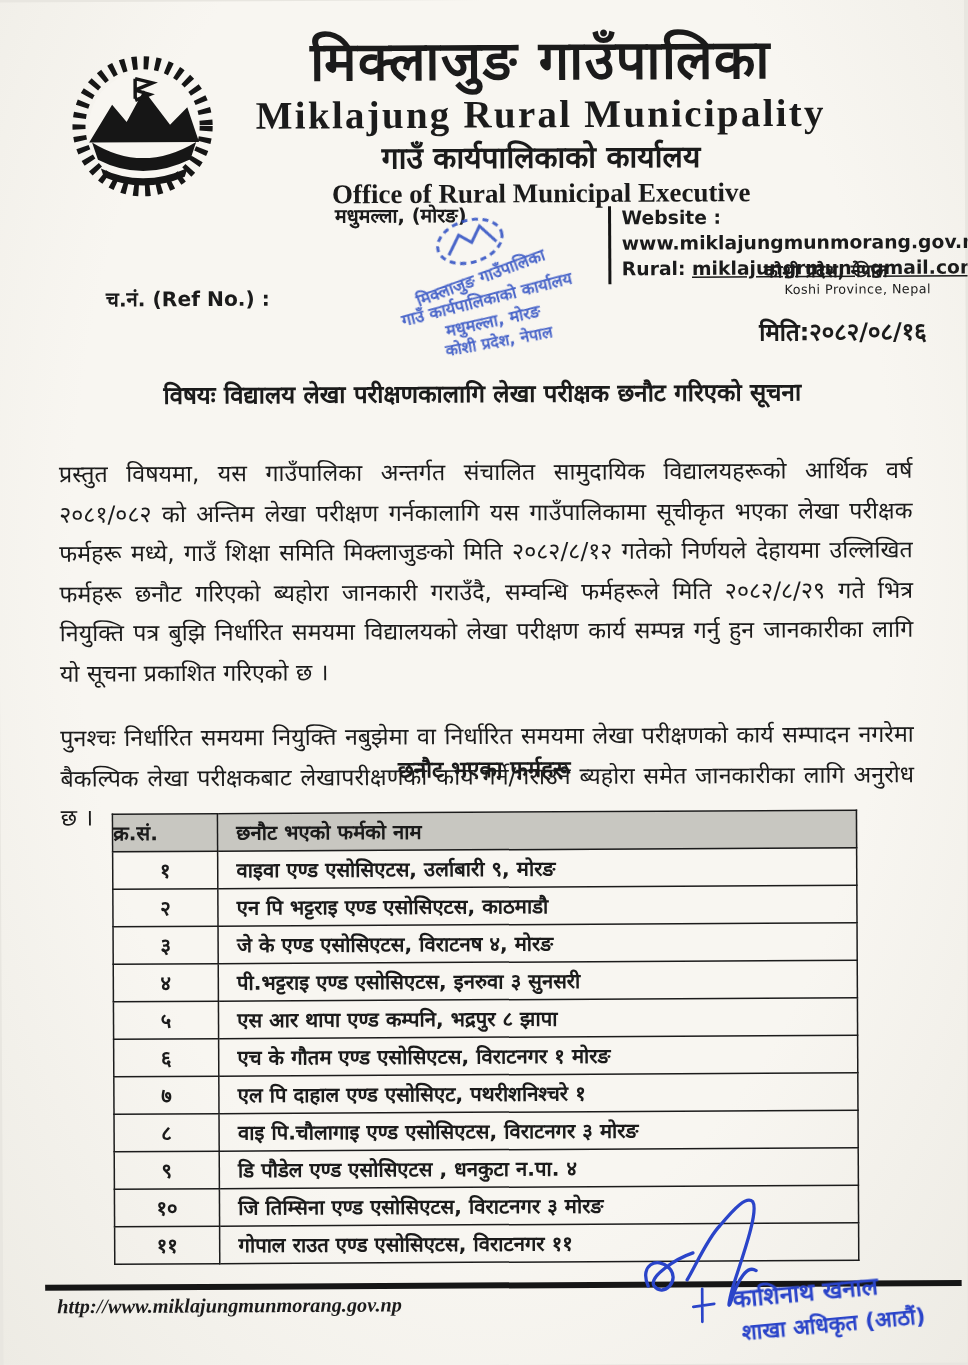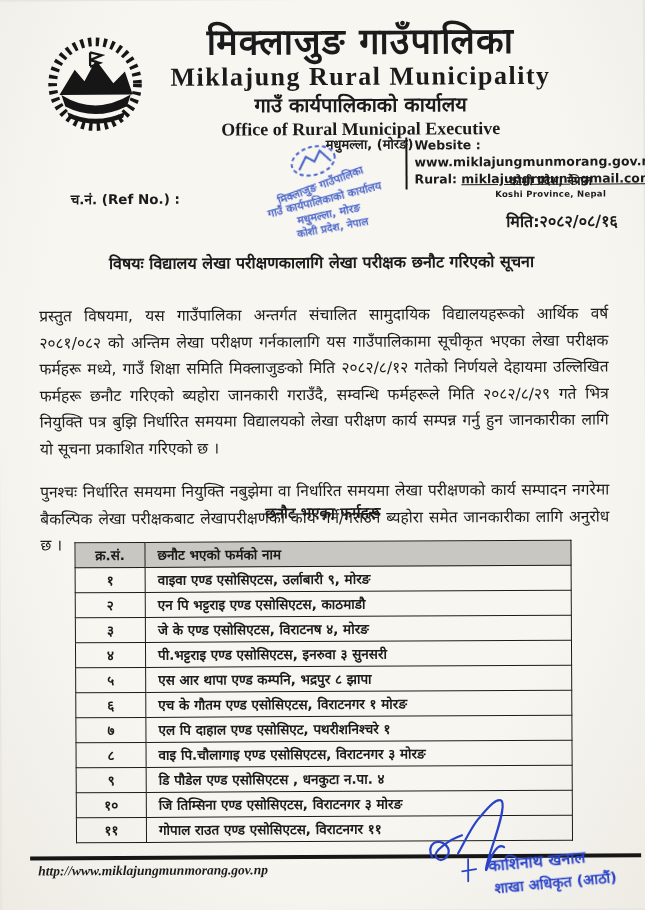--- a/index.html
+++ b/index.html
@@ -16,29 +16,29 @@
     background:radial-gradient(ellipse at 50% 40%, #f8f6f1 60%, #edebe4 100%);
     transform:rotate(-0.3deg);
   }
   
   .logo { position:absolute; left:44px; top:30px; width:106px; height:106px; }
   .header-center { position:absolute; left:120px; right:40px; top:22px; text-align:center; }
   .title-np { font-size:36px; font-weight:800; letter-spacing:1px; line-height:40px; }
   .title-en { font-family:"Liberation Serif", serif; font-size:26px; font-weight:bold; letter-spacing:1.5px; line-height:30px; }
   .office-np { font-size:20px; font-weight:700; line-height:26px; }
   .office-en { font-family:"Liberation Serif", serif; font-size:18px; font-weight:bold; line-height:22px; }
-  .addr-block { position:absolute; left:225px; top:137px; width:190px; text-align:right; }
+  .addr-block { position:absolute; left:225px; top:137px; width:190px; text-align:left; }
   .addr-np { font-size:13px; font-weight:700; line-height:15px; }
   .addr-en { font-family:"Liberation Serif", serif; font-size:14px; font-weight:bold; line-height:17px; }
   .vline { position:absolute; left:407px; top:138px; width:2px; height:52px; background:#151515; }
   .contact-block { position:absolute; left:416px; top:137px; font-size:12.5px; font-weight:700; line-height:17px; }
   .contact-block .email-val { text-decoration:underline; }
   .province { position:absolute; left:482px; top:173px; width:140px; text-align:center; }
   .province-np { font-size:12px; font-weight:700; }
-  .province-en { font-size:8.5px; font-weight:700; letter-spacing:.3px; }
+  .province-en { font-size:8.5px; font-weight:400; letter-spacing:.3px;text-align:right; }
   .lno  { position:absolute; left:72px; top:167px; font-size:13.5px; font-weight:700; }
   .refno{ position:absolute; left:72px; top:189px; font-size:13.5px; font-weight:700;text-align:right; }
   .date { position:absolute; right:26px; top:211px; font-size:16px; font-weight:700;margin-left:44px; }
   
   .stamp {
     position:absolute; left:248px; top:142px; width:160px; height:130px;
     transform:rotate(-16deg); color:#3252c4; opacity:.88;
     text-align:center; filter:blur(.2px);
   }
   .stamp .s-emblem { display:block; margin:0 auto; }
@@ -50,21 +50,21 @@
   
   .subject { position:absolute; left:0; right:0; top:251px; text-align:center; font-size:16px; font-weight:800; }
   .bodytext { position:absolute; left:40px; right:36px; top:302px; font-size:15.5px; line-height:26.5px; text-align:justify; font-weight:500; }
   .para2 { margin-top:17px; }
   .table-heading { position:absolute; left:0; right:0; top:502px; text-align:center; font-size:15px; font-weight:800; }
   .table-heading span { text-underline-offset:3px; }
   
   table.firms { position:absolute; left:74px; top:541px; width:497px; border-collapse:collapse; }
   table.firms th, table.firms td { border:1.6px solid #1c1c1c; font-size:13.5px; font-weight:600; height:25px; }
   table.firms th { background:#c8c7c1; text-align:left; padding-left:12px; }
-  table.firms th.sn { text-align:center; padding-left:0; width:70px; }
+  table.firms th.sn { padding-left:0; width:70px; }
   table.firms td.sn { text-align:center; width:70px; }
   table.firms td.nm { padding-left:12px; }
   
   .footer-line { position:absolute; left:28px; right:6px; top:855px; height:3.5px; background:#161616; }
   .footer-url { position:absolute; left:36px; top:862px; font-family:"Liberation Serif", serif; font-style:italic; font-weight:bold; font-size:13.5px; }
   .signature-svg { position:absolute; left:422px; top:796px; }
   .sign-name  { position:absolute; left:486px; top:851px; color:#2a44c9; font-size:16px; font-weight:800; transform:rotate(-5deg); filter:blur(.2px); }
   .sign-title { position:absolute; left:492px; top:873px; color:#2a44c9; font-size:14.5px; font-weight:800; transform:rotate(-5deg); filter:blur(.2px); }
 </style>
 </head>

